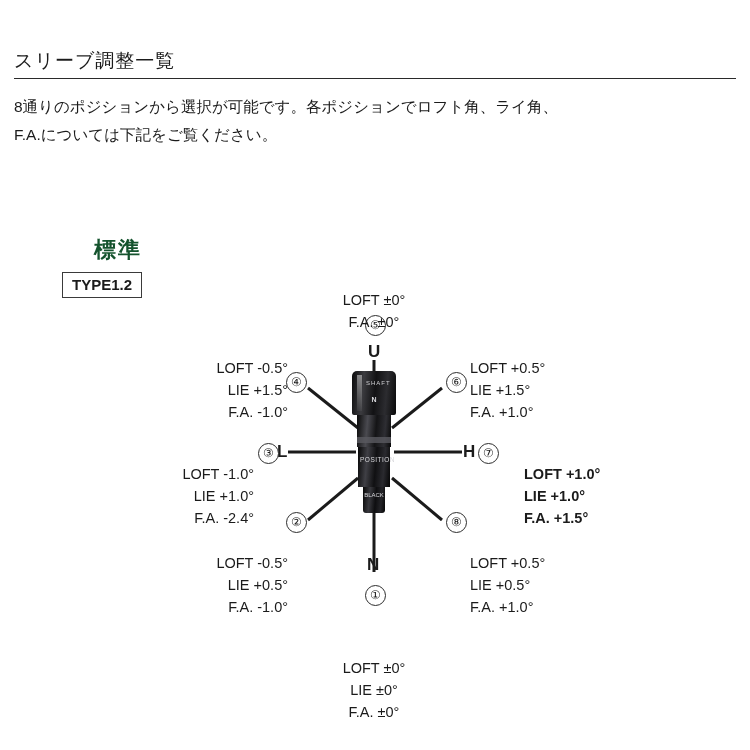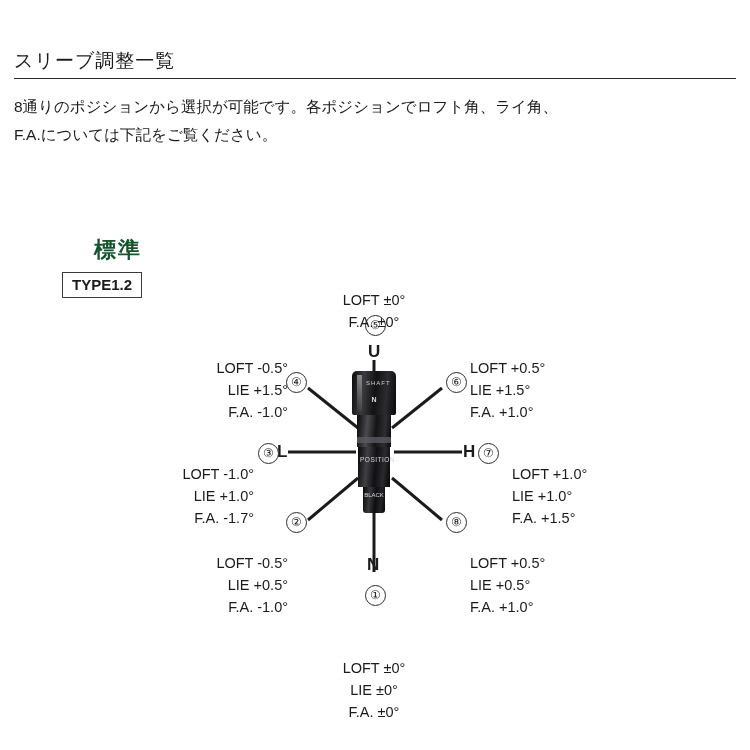--- a/index.html
+++ b/index.html
@@ -190,24 +190,24 @@
 
     <div class="lbl" style="left:470px;top:313px;width:140px;">
       <div>LOFT +0.5°</div>
       <div>LIE +1.5°</div>
       <div>F.A. +1.0°</div>
     </div>
 
     <div class="lbl right" style="left:130px;top:419px;width:124px;">
       <div>LOFT -1.0°</div>
       <div>LIE +1.0°</div>
-      <div>F.A. -1.7°</div>
-    </div>
-
-    <div class="lbl" style="left:512px;top:419px;width:140px;">
+      <div>F.A. -2.4°</div>
+    </div>
+
+    <div class="lbl" style="left:524px;top:419px;width:140px;font-weight:bold;">
       <div>LOFT +1.0°</div>
       <div>LIE +1.0°</div>
       <div>F.A. +1.5°</div>
     </div>
 
     <div class="lbl right" style="left:158px;top:508px;width:130px;">
       <div>LOFT -0.5°</div>
       <div>LIE +0.5°</div>
       <div>F.A. -1.0°</div>
     </div>

